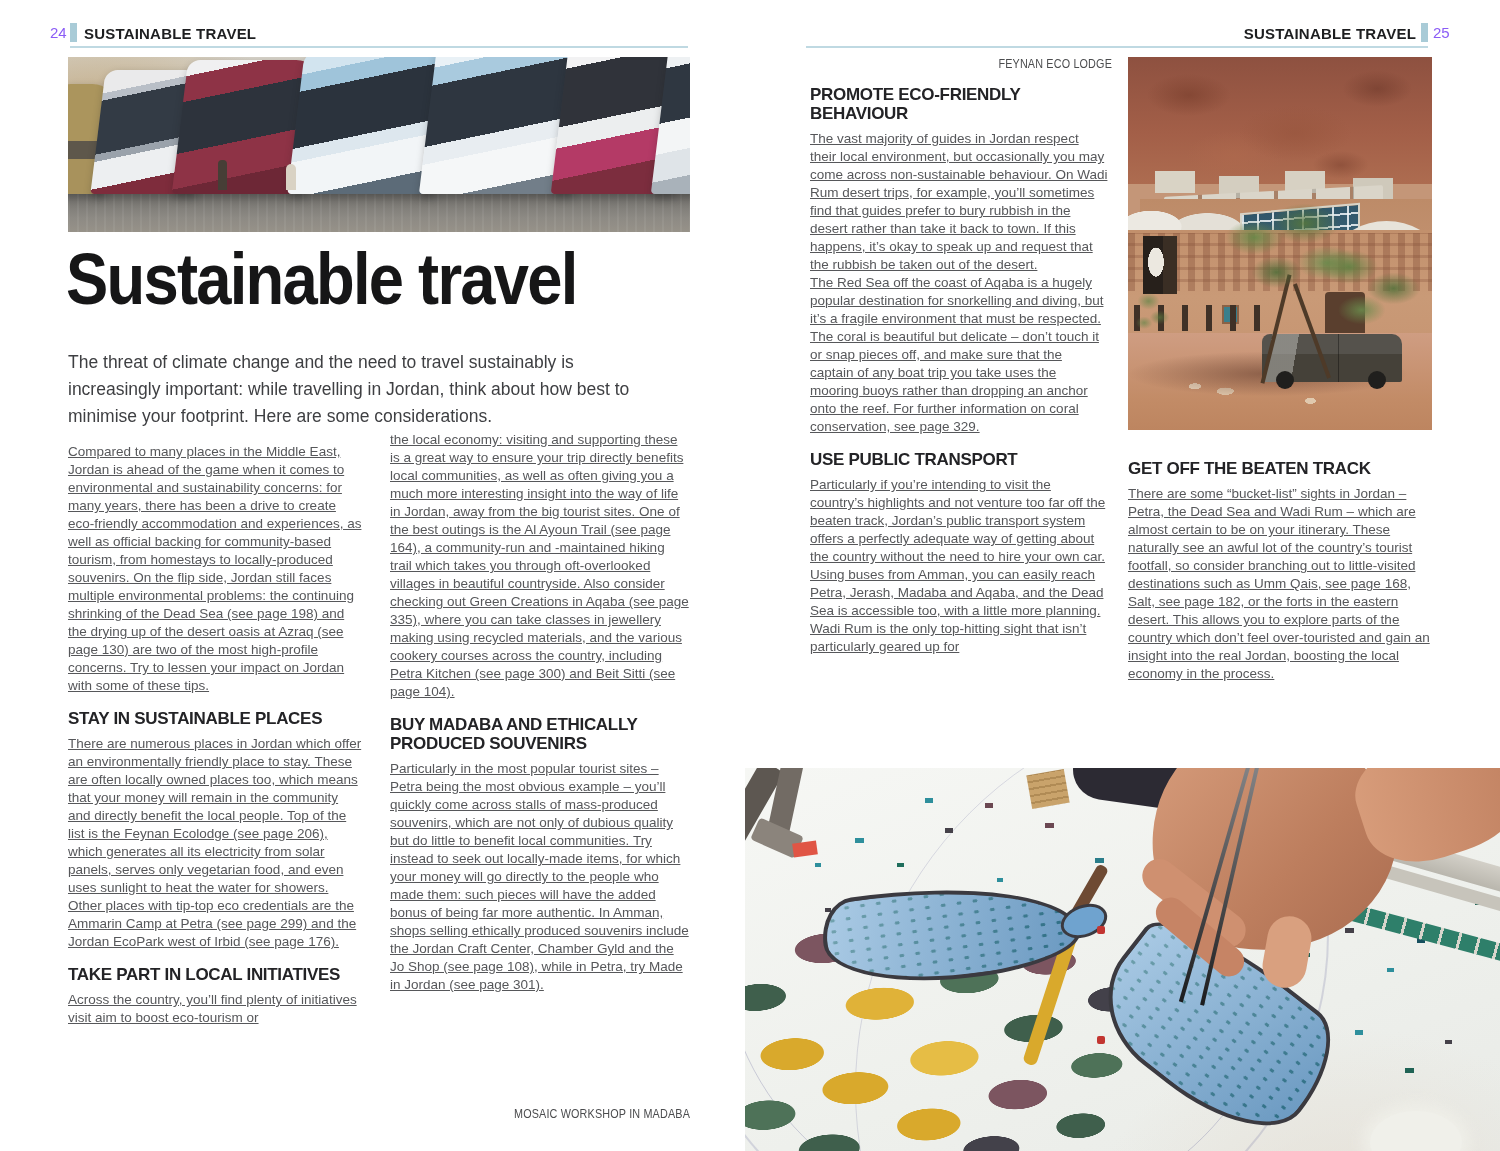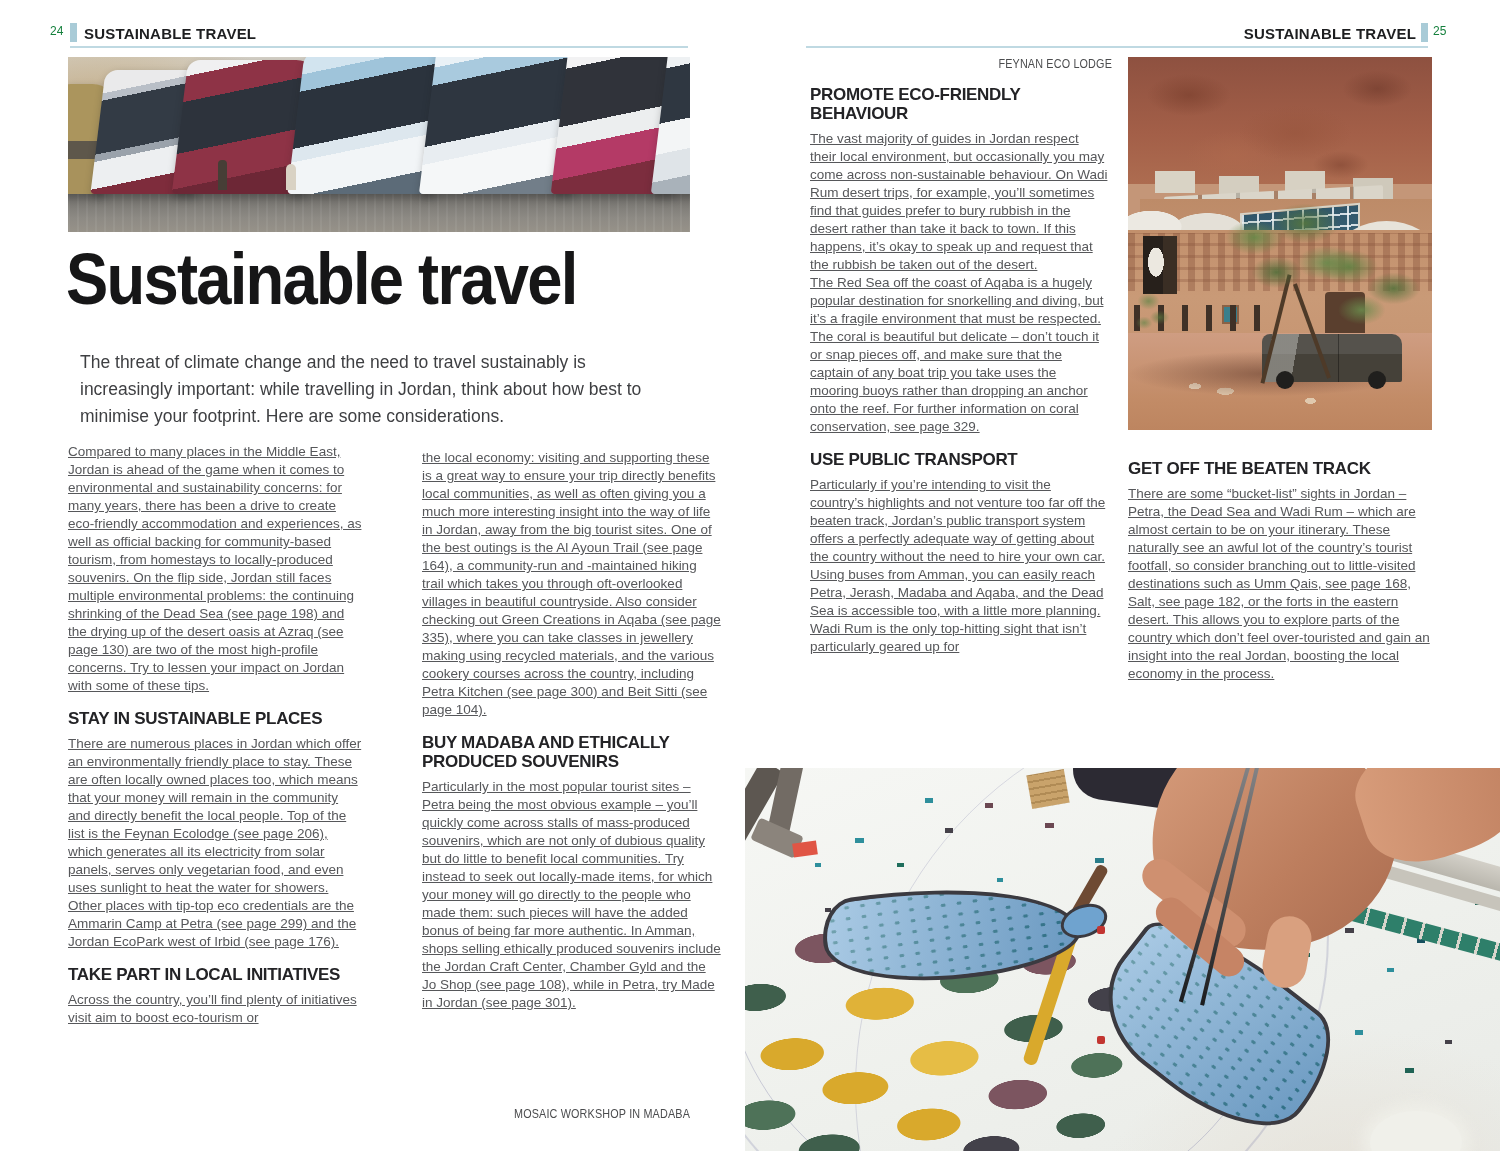--- a/index.html
+++ b/index.html
@@ -3,21 +3,21 @@
 <meta charset="utf-8">
 <style>
   html,body{margin:0;padding:0;}
   body{
     width:1500px;height:1151px;position:relative;background:#ffffff;
     font-family:"Liberation Sans",sans-serif;overflow:hidden;
     -webkit-font-smoothing:antialiased;
   }
   .abs{position:absolute;}
   
-  .pagenum{font-size:12px;color:#15803d;}
+  .pagenum{font-size:15px;color:#8b5cf6;}
   .runhead{font-size:15px;font-weight:bold;color:#1d1e20;letter-spacing:.2px;}
   .headbar{width:7px;height:19px;background:#a9cbd7;}
   .headrule{height:2px;background:#bfd9e2;}
   
   .big-title{
     font-size:72px;font-weight:bold;color:#161617;letter-spacing:-2px;
     transform:scaleX(.88);transform-origin:left top;white-space:nowrap;line-height:1;
   }
   .standfirst{
     font-size:17.5px;line-height:27px;color:#3e3f42;width:600px;
@@ -242,31 +242,31 @@
   <div class="bus b2"></div>
   <div class="bus b3"></div>
   <div class="bus b4"></div>
   <div class="bus b5"></div>
   <div class="bus b6"></div>
   <div class="abs person1"></div>
   <div class="abs person2"></div>
 </div>
 
 <div class="abs big-title" style="left:66px;top:243px;">Sustainable travel</div>
-<div class="abs standfirst" style="left:68px;top:349px;margin-left:12px;">The threat of climate change and the need to travel sustainably is increasingly important: while travelling in Jordan, think about how best to minimise your footprint. Here are some considerations.</div>
+<div class="abs standfirst" style="left:68px;top:349px;">The threat of climate change and the need to travel sustainably is increasingly important: while travelling in Jordan, think about how best to minimise your footprint. Here are some considerations.</div>
 
 <div class="abs col" style="left:68px;top:443px;width:296px;">
   <p>Compared to many places in the Middle East, Jordan is ahead of the game when it comes to environmental and sustainability concerns: for many years, there has been a drive to create eco-friendly accommodation and experiences, as well as official backing for community-based tourism, from homestays to locally-produced souvenirs. On the flip side, Jordan still faces multiple environmental problems: the continuing shrinking of the Dead Sea (see page 198) and the drying up of the desert oasis at Azraq (see page 130) are two of the most high-profile concerns. Try to lessen your impact on Jordan with some of these tips.</p>
   <div class="sechead">STAY IN SUSTAINABLE PLACES</div>
   <p>There are numerous places in Jordan which offer an environmentally friendly place to stay. These are often locally owned places too, which means that your money will remain in the community and directly benefit the local people. Top of the list is the Feynan Ecolodge (see page 206), which generates all its electricity from solar panels, serves only vegetarian food, and even uses sunlight to heat the water for showers. Other places with tip-top eco credentials are the Ammarin Camp at Petra (see page 299) and the Jordan EcoPark west of Irbid (see page 176).</p>
   <div class="sechead">TAKE PART IN LOCAL INITIATIVES</div>
   <p>Across the country, you’ll find plenty of initiatives visit aim to boost eco-tourism or</p>
 </div>
 
-<div class="abs col" style="left:390px;top:449px;width:300px;margin-left:32px;">
+<div class="abs col" style="left:390px;top:431px;width:300px;">
   <p>the local economy: visiting and supporting these is a great way to ensure your trip directly benefits local communities, as well as often giving you a much more interesting insight into the way of life in Jordan, away from the big tourist sites. One of the best outings is the Al Ayoun Trail (see page 164), a community-run and -maintained hiking trail which takes you through oft-overlooked villages in beautiful countryside. Also consider checking out Green Creations in Aqaba (see page 335), where you can take classes in jewellery making using recycled materials, and the various cookery courses across the country, including Petra Kitchen (see page 300) and Beit Sitti (see page 104).</p>
   <div class="sechead">BUY MADABA AND ETHICALLY PRODUCED SOUVENIRS</div>
   <p>Particularly in the most popular tourist sites – Petra being the most obvious example – you’ll quickly come across stalls of mass-produced souvenirs, which are not only of dubious quality but do little to benefit local communities. Try instead to seek out locally-made items, for which your money will go directly to the people who made them: such pieces will have the added bonus of being far more authentic. In Amman, shops selling ethically produced souvenirs include the Jordan Craft Center, Chamber Gyld and the Jo Shop (see page 108), while in Petra, try Made in Jordan (see page 301).</p>
 </div>
 
 <div class="abs runhead" style="left:810px;top:25px;width:606px;text-align:right;">SUSTAINABLE TRAVEL</div>
 <div class="abs headbar" style="left:1421px;top:23px;"></div>
 <div class="abs pagenum" style="left:1433px;top:24px;">25</div>
 <div class="abs headrule" style="left:806px;top:46px;width:622px;"></div>
 

